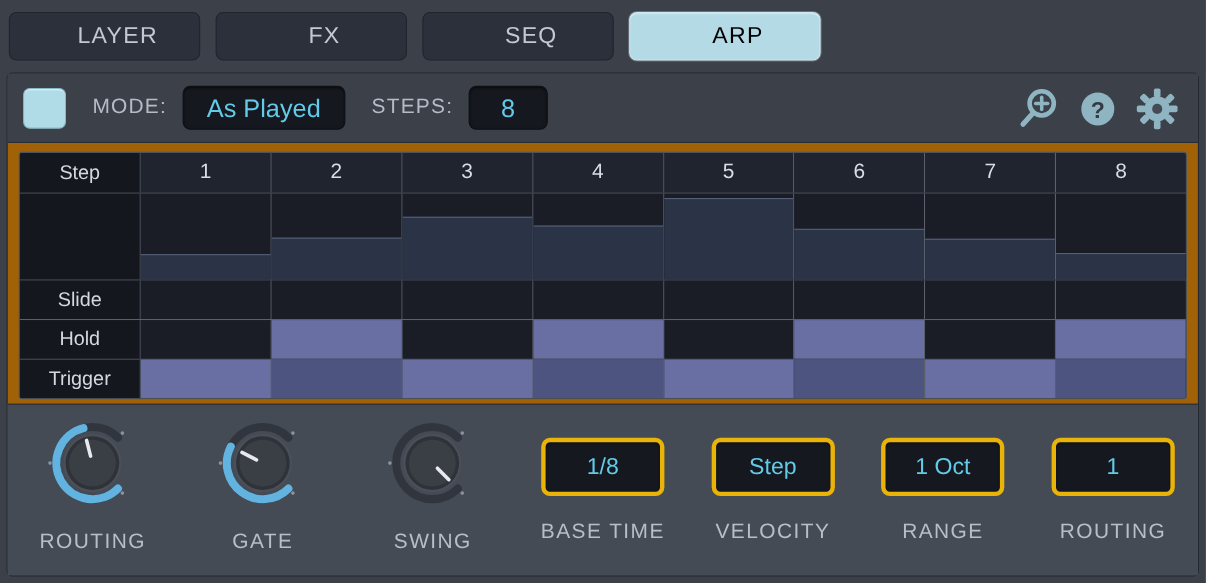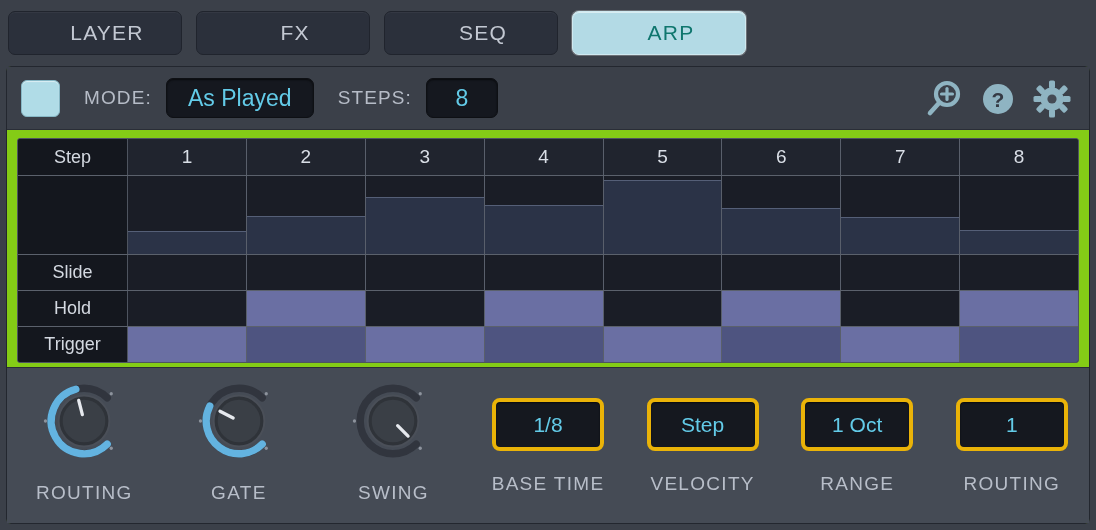--- a/index.html
+++ b/index.html
@@ -19,30 +19,30 @@
   }
   .tab{
     flex:0 0 auto;width:148px;height:42px;border-radius:7px;
     display:flex;align-items:center;justify-content:center;
     background:#2b303b;border:1px solid #20242d;
     color:#c3c8d2;font-size:21px;letter-spacing:1.2px;font-weight:400;
     box-shadow:inset 0 1px 0 rgba(255,255,255,.045);
     cursor:pointer;user-select:none;padding-left:24px;
   }
   .tab.active{
-    background:#b3dae5;border:1px solid #cfe9f0;color:#0f766e;
+    background:#b3dae5;border:1px solid #cfe9f0;color:#000000;
     box-shadow:0 0 0 1px rgba(255,255,255,.25), inset 0 1px 0 rgba(255,255,255,.5);
     font-weight:400;
   }
 
   
   .panel{
     position:absolute;left:6px;top:66px;width:1084px;height:458px;
     box-sizing:border-box;
-    background:#84cc16;border:1px solid #23272f;border-radius:5px;
+    background:#a16207;border:1px solid #23272f;border-radius:5px;
   }
 
   
   .modebar{
     position:relative;height:63px;display:flex;align-items:center;
     padding:0 14px;box-sizing:border-box;
     background:#3b4049;
     border-bottom:1px solid #2a2e37;
   }
   .toggle{

